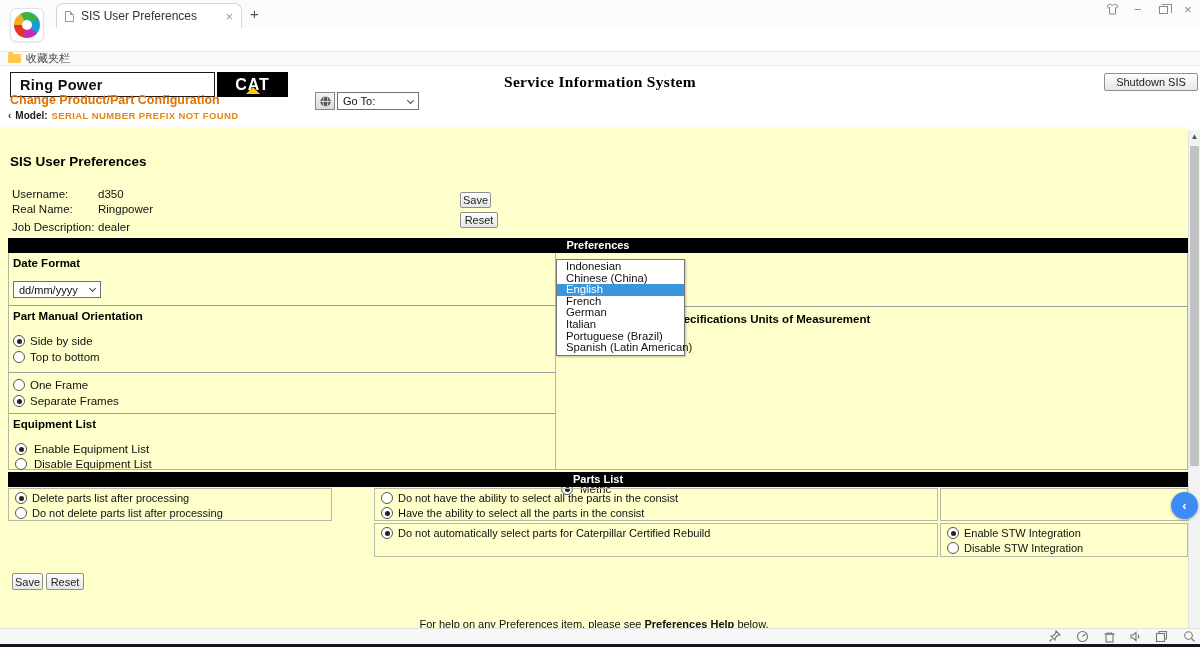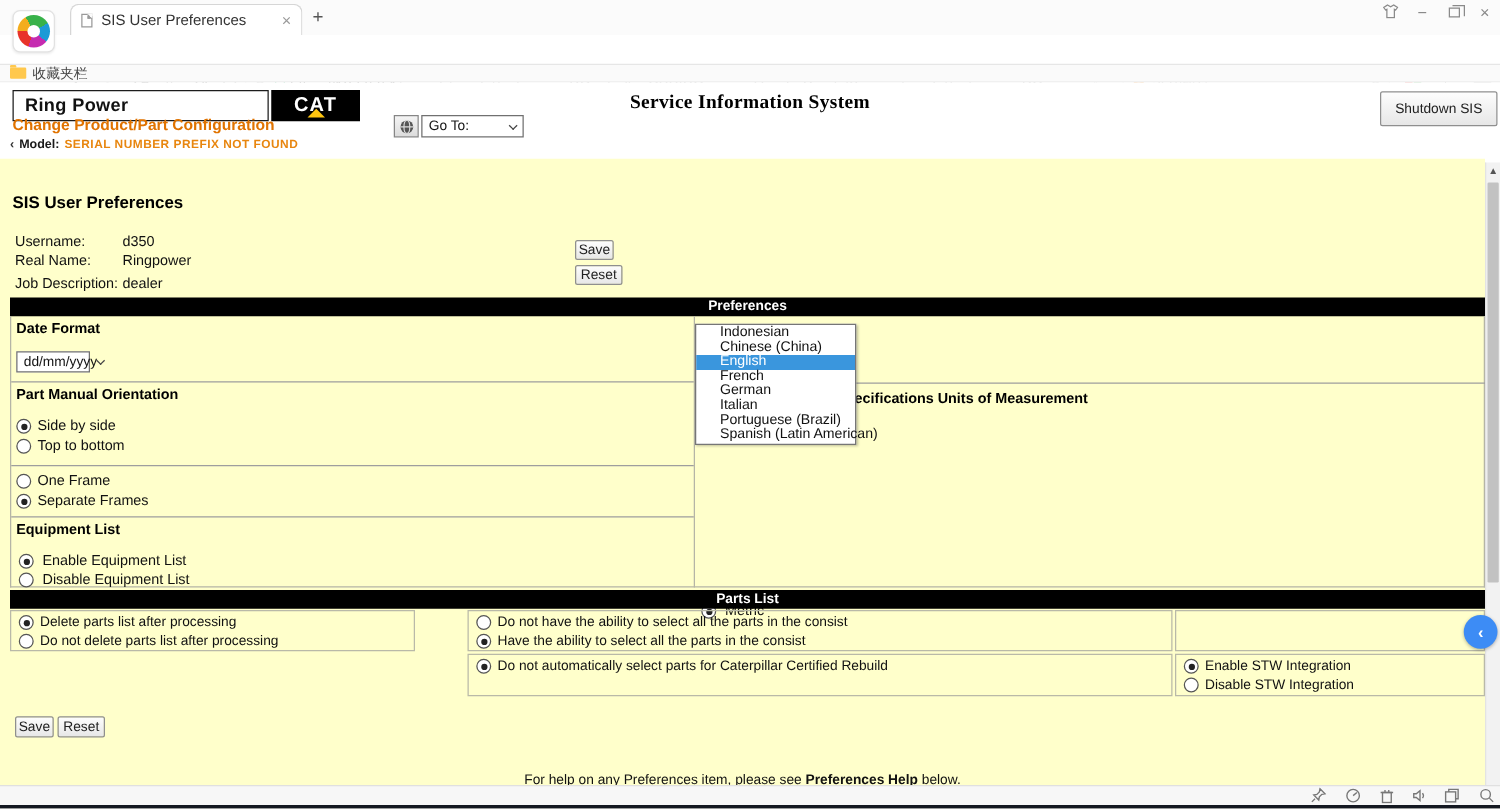--- a/index.html
+++ b/index.html
@@ -51,21 +51,21 @@
 
   
   .sis-header { position:absolute; left:0; top:66px; width:1200px; height:61px; background:#fff; }
   .rp-box { position:absolute; left:10px; top:6px; width:205px; height:25px; border:1px solid #1c1c1c; background:#fff; display:flex; align-items:center; padding-left:9px; }
   .rp-text { font-size:14.5px; font-weight:bold; color:#111; letter-spacing:.3px; }
   .cat-box { position:absolute; left:217px; top:6px; width:71px; height:25px; background:#000; display:flex; align-items:center; justify-content:center; }
   .cat-text { color:#fff; font-size:16px; font-weight:bold; letter-spacing:1px; position:relative; z-index:1; }
   .cat-tri { position:absolute; left:29px; bottom:3px; width:0; height:0; border-left:7px solid transparent; border-right:7px solid transparent; border-bottom:7px solid #ffc510; }
   .app-title { position:absolute; left:0; top:7px; width:1200px; text-align:center; font-family:"Liberation Serif",serif; font-weight:bold; font-size:15.5px; color:#000; letter-spacing:.3px; }
   .btn { background:linear-gradient(#fdfdfd,#e7e7e7); border:1px solid #8f8f8f; border-radius:2px; color:#222; font-size:11px; font-family:inherit; text-align:center; line-height:14px; }
-  .shutdown-btn { position:absolute; left:1104px; top:7px; width:94px; height:28px; }
+  .shutdown-btn { position:absolute; left:1104px; top:7px; width:94px; height:18px; }
   .config-link { position:absolute; left:10px; top:27px; font-size:12.5px; font-weight:bold; color:#e07300; }
   .model-row { position:absolute; left:8px; top:44px; display:flex; align-items:baseline; gap:4px; }
   .model-caret { font-size:10px; font-weight:bold; color:#333; }
   .model-label { font-size:10px; font-weight:bold; color:#1a1a1a; }
   .model-value { font-size:9.5px; font-weight:bold; color:#e8860f; letter-spacing:.4px; }
   .globe-btn { position:absolute; left:315px; top:26px; width:20px; height:18px; background:linear-gradient(#f4f4f4,#dcdcdc); border:1px solid #868686; display:flex; align-items:center; justify-content:center; }
   .goto-select { position:absolute; left:337px; top:26px; width:82px; height:18px; }
   .sel-box { background:#fff; border:1px solid #707070; display:flex; align-items:center; justify-content:space-between; padding:0 5px; font-size:11px; color:#111; }
   .chev { width:5px; height:5px; border-right:1.5px solid #444; border-bottom:1.5px solid #444; transform:rotate(45deg); margin-top:-2px; flex:none; }
 
@@ -79,21 +79,21 @@
   .bar { position:absolute; background:#000; color:#fff; font-weight:bold; font-size:11px; text-align:center; line-height:15px; }
   .prefs-bar { left:8px; top:111px; width:1180px; height:15px; }
   .prefs-frame { position:absolute; left:8px; top:126px; width:1180px; height:217px; border-left:1px solid #b5b5a6; border-right:1px solid #b5b5a6; border-bottom:1px solid #b5b5a6; }
   .vdiv { position:absolute; left:546px; top:0; width:1px; height:217px; background:#b5b5a6; }
   .hline { position:absolute; height:1px; background:#9e9e9e; }
   .sec-h { position:absolute; font-size:11.5px; font-weight:bold; color:#000; white-space:nowrap; }
   .radio-row { position:absolute; display:flex; align-items:center; gap:5px; font-size:11.5px; color:#111; white-space:nowrap; }
   .radio { width:12px; height:12px; border:1px solid #555; border-radius:50%; background:#fff; display:inline-block; position:relative; flex:none; }
   .radio.on::after { content:""; position:absolute; inset:2.5px; background:#222; border-radius:50%; }
   .popup { position:absolute; left:556px; top:132px; width:129px; background:#fff; border:1px solid #767676; box-shadow:1px 1px 2px rgba(0,0,0,.25); z-index:5; padding:1px 0; }
-  .popup .opt { font-size:11.3px; line-height:11.6px; padding:0 6px 0 19px; color:#111; white-space:nowrap; }
+  .popup .opt { font-size:11.3px; line-height:11.6px; padding:0 6px 0 9px; color:#111; white-space:nowrap; }
   .popup .opt.sel { background:#3a96dd; color:#fff; }
   .units-h { position:absolute; left:669px; top:186px; font-size:11.5px; font-weight:bold; color:#000; white-space:nowrap; }
   .parts-bar { left:8px; top:345px; width:1180px; height:15px; }
   .cell { position:absolute; border:1px solid #b9b9a8; }
   .cell .radio-row { position:static; margin:3px 0 0 6px; font-size:11px; }
   .save-bot { position:absolute; left:12px; top:446px; width:31px; height:17px; }
   .reset-bot { position:absolute; left:46px; top:446px; width:38px; height:17px; }
   .footer { position:absolute; left:0; top:491px; width:1188px; text-align:center; font-size:11px; color:#111; white-space:nowrap; }
   .footer b { font-weight:bold; }
 
@@ -216,21 +216,21 @@
 
     <button class="btn save-top">Save</button>
     <button class="btn reset-top">Reset</button>
 
     <div class="bar prefs-bar">Preferences</div>
 
     <div class="prefs-frame">
       <div class="vdiv"></div>
 
       <div class="sec-h" style="left:4px;top:4px;">Date Format</div>
-      <div class="sel-box" style="position:absolute;left:4px;top:28px;width:59px;height:17px;">
+      <div class="sel-box" style="position:absolute;left:4px;top:28px;width:88px;height:17px;">
         <span>dd/mm/yyyy</span>
         <span class="chev"></span>
       </div>
       <div class="hline" style="left:0;top:52px;width:546px;"></div>
 
       <div class="sec-h" style="left:4px;top:57px;">Part Manual Orientation</div>
       <div class="radio-row" style="left:4px;top:82px;">
         <span class="radio on"></span>
         <span>Side by side</span>
       </div>

